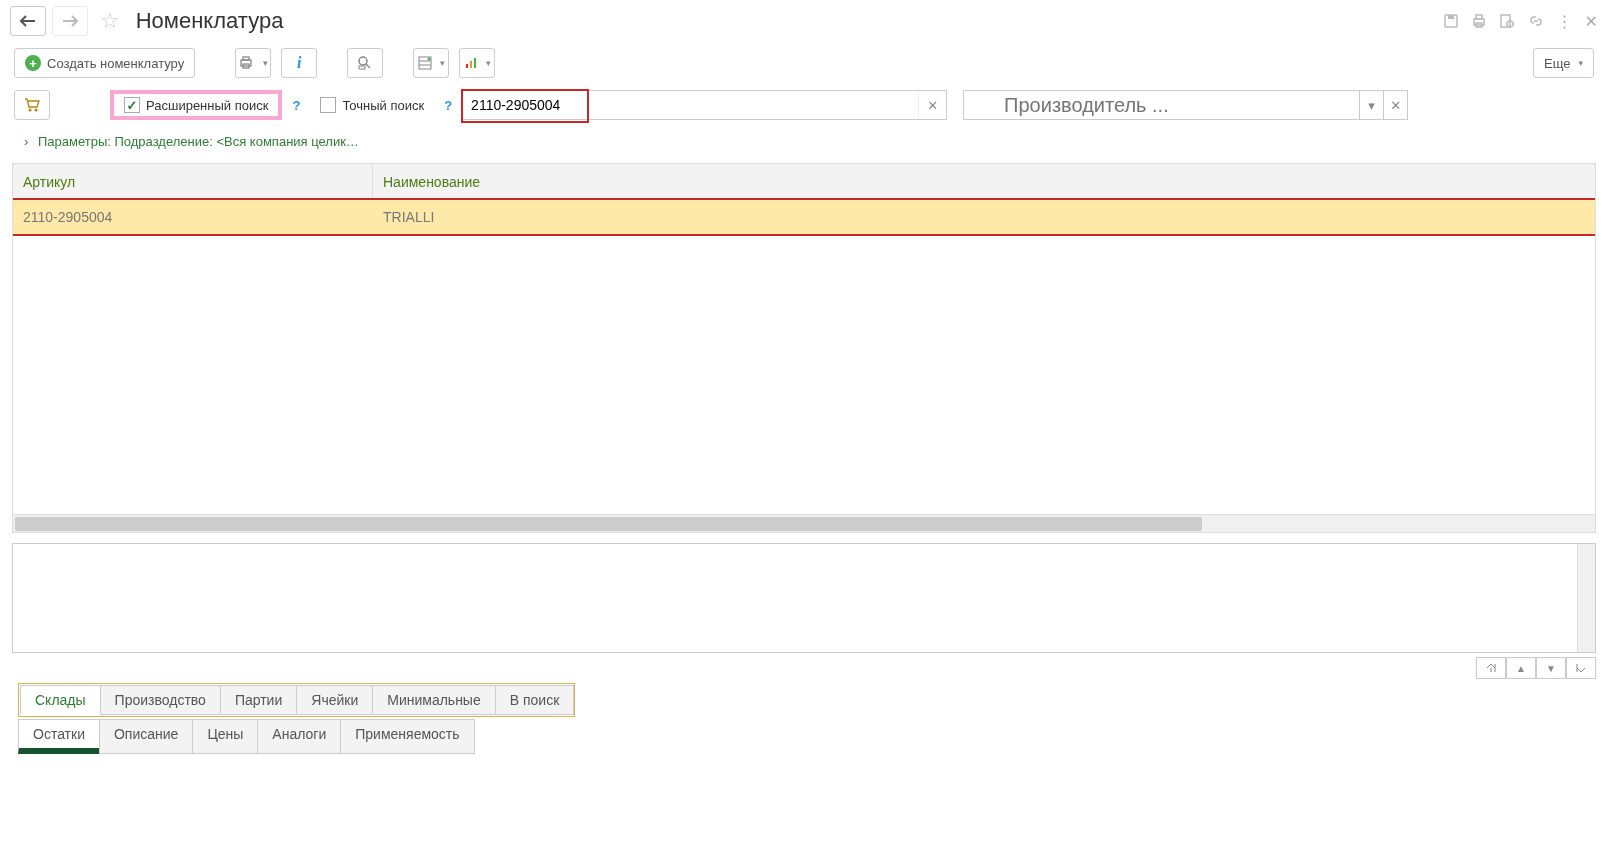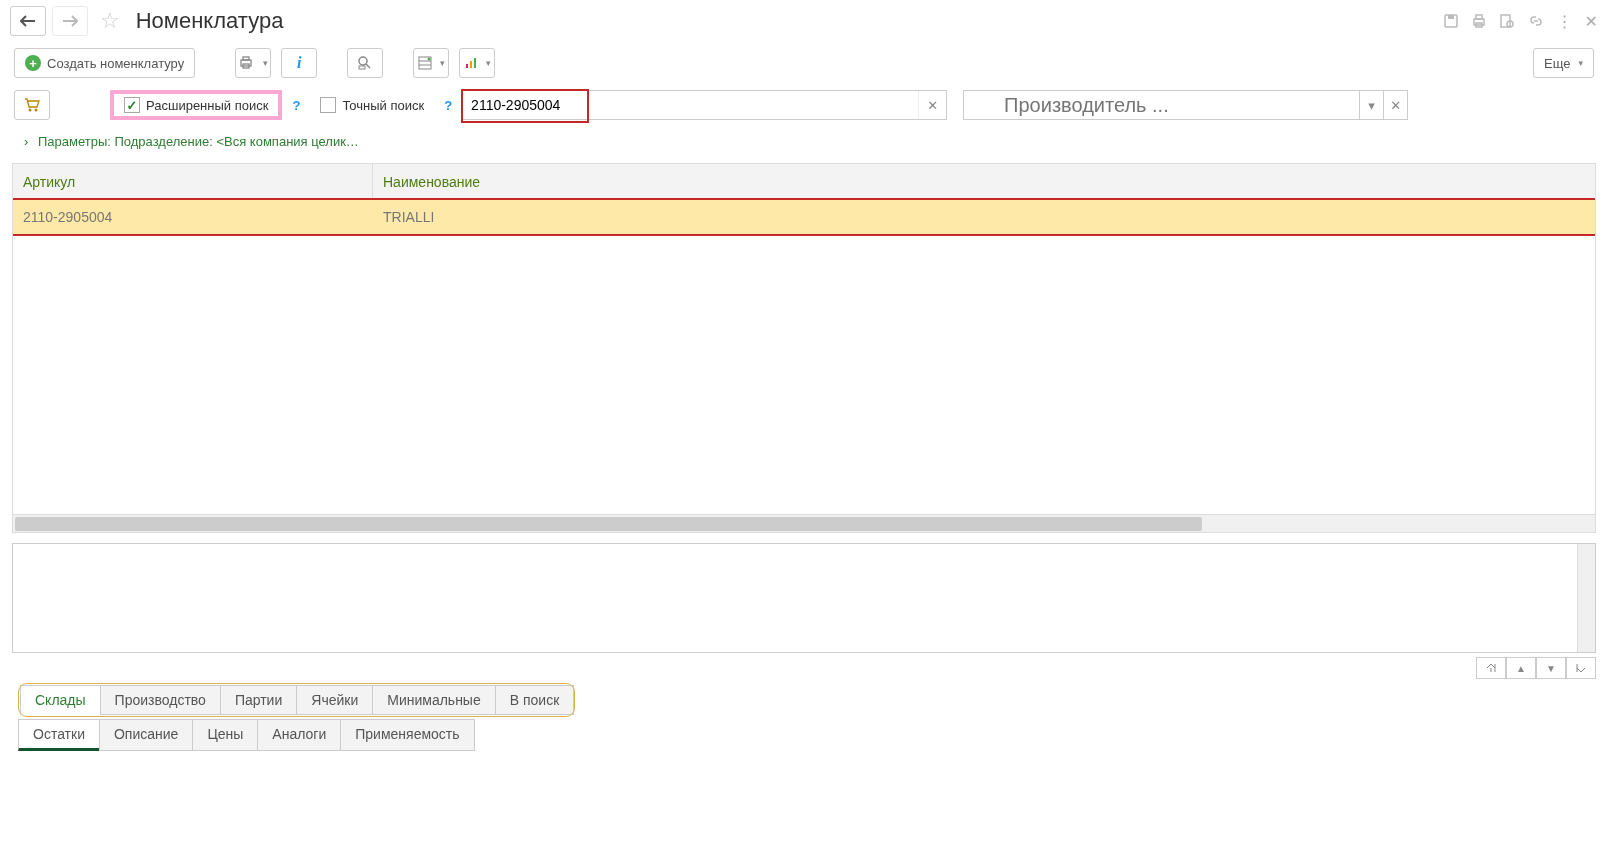--- a/index.html
+++ b/index.html
@@ -203,23 +203,23 @@
       color:#555;
       margin-right:-1px;
     }
     .tab.active-green {
       background:#fff;
       color:#2e7d32;
       border-bottom:1px solid #fff;
     }
     .tab.active-white {
       background:#fff;
-      border-bottom:3px solid #14532d;
-    }
-    .tabs-row.top-row { outline:1px solid #d8b24a; outline-offset:-1px; width:fit-content; padding:2px; margin-left:18px;border-radius:9px;}
+      border-bottom:6px solid #14532d;
+    }
+    .tabs-row.top-row { outline:1px solid #d8b24a; outline-offset:-1px; width:fit-content; padding:2px; margin-left:18px;}
     .tabs-row.bottom-row { padding-top:2px; }
     svg { display:block; }
   </style>
 </head>
 <body>
 
 <div class="titlebar">
   <div class="nav-btn">
     <svg width="16" height="12" viewBox="0 0 16 12">
         <path d="M6 1 L1 6 L6 11 M1 6 H15" stroke="#555" stroke-width="2" fill="none"></path>

